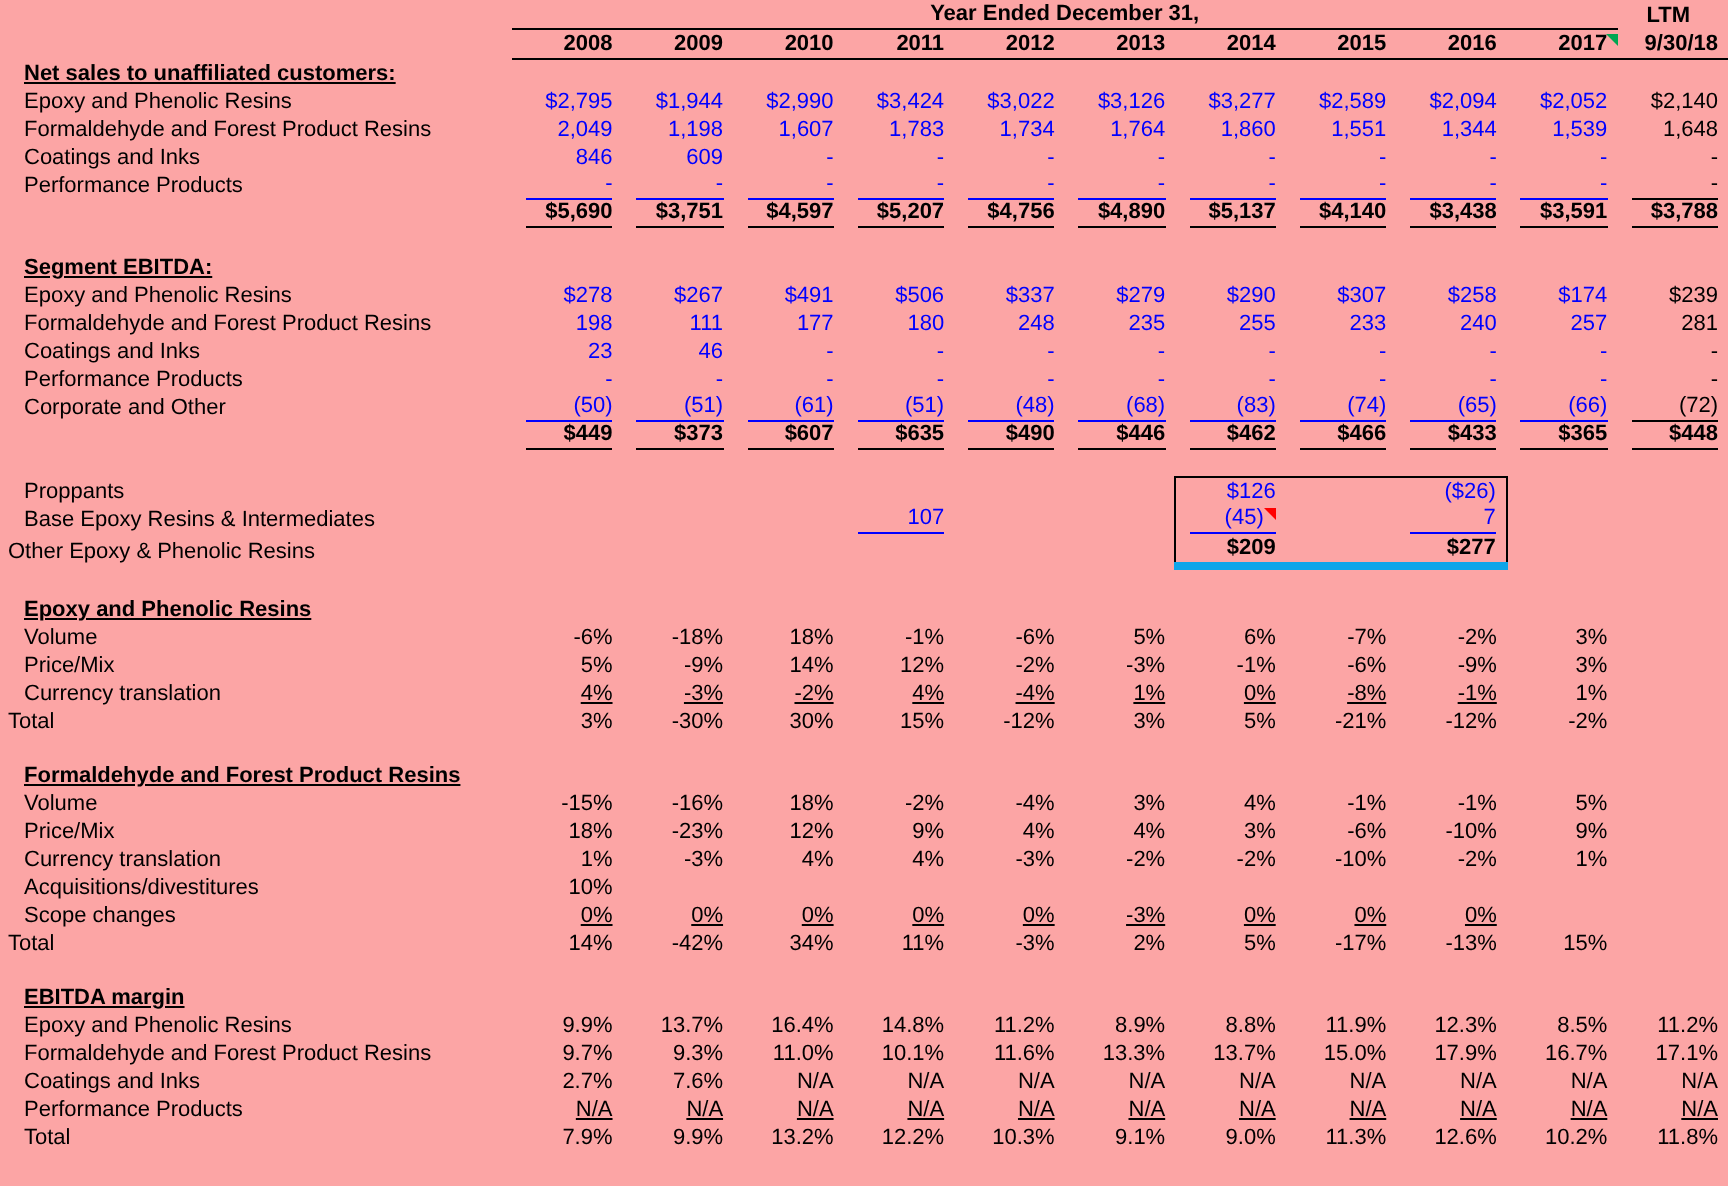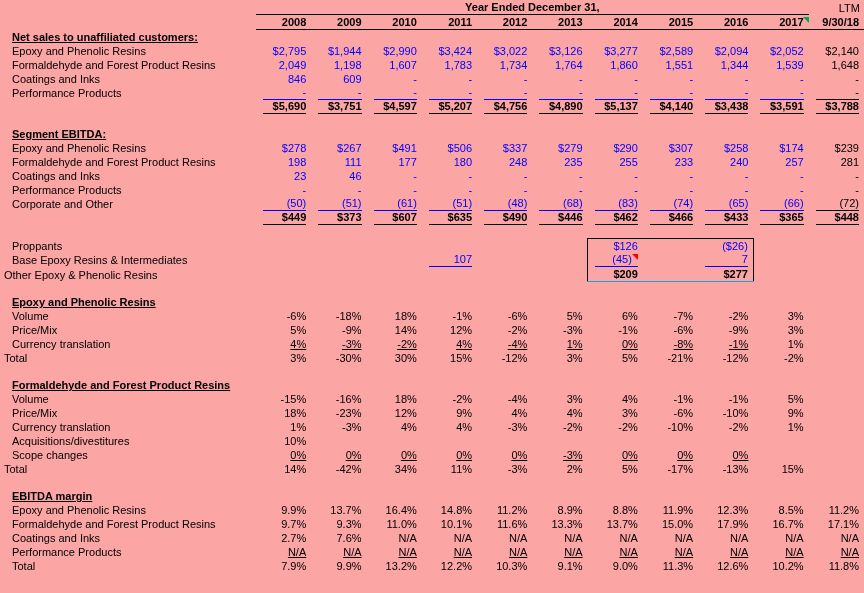--- a/index.html
+++ b/index.html
@@ -9,37 +9,37 @@
     font-size:11px;color:#000;
   }
   table{border-collapse:collapse;table-layout:fixed;width:864px;}
   col.lcol{width:256px;}
   td{height:14px;line-height:13px;padding:0;vertical-align:bottom;white-space:nowrap;overflow:visible;}
   td.lbl{text-align:left;padding-left:12px;}
   td.lbl.ind{padding-left:4px;}
   td.c{text-align:right;padding-right:5px;}
   
   td.yed{border-bottom:1px solid #000;text-align:center;font-weight:bold;}
-  td.ltm{text-align:right;font-weight:normal;padding-right:4px;}
+  td.ltm{text-align:right;font-weight:bold;padding-right:19px;}
   td.yh{border-bottom:1px solid #000;font-weight:bold;text-align:right;padding-right:5px;position:relative;}
   
   tr.k-section td.lbl{font-weight:bold;text-decoration:underline;}
   tr.k-item td.c{color:var(--blue,#0000FF);}
   tr.k-item td.c:last-child{color:#000;}
   tr.k-total td.c{font-weight:bold;color:#000;}
   tr.k-blank td{height:13px;}
   
   .cw{display:block;margin-left:7px;}
   .cw.u-line{border-bottom:1px solid #000;}
   tr.k-item td.c .cw.u-line{border-bottom-color:var(--blue,#0000FF);}
   tr.k-item td.c:last-child .cw.u-line{border-bottom-color:#000;}
   .cw.u-text{text-decoration:underline;}
   
   td.box-t{border-top:1px solid #000;}
-  td.box-b{border-bottom:1px solid #0ea5e9;}
+  td.box-b{border-bottom:4px solid #0ea5e9;}
   td.box-l{border-left:1px solid #000;}
   td.box-r{border-right:1px solid #000;margin-top:16px;}
   
   .gflag{position:absolute;top:2px;right:0;width:0;height:0;
     border-top:6px solid var(--green,#00A651);border-left:6px solid transparent;}
   .note{display:inline-block;width:0;height:0;vertical-align:top;margin-top:1px;
     border-top:6px solid var(--red,#FF0000);border-left:6px solid transparent;}
 </style>
 </head>
 <body>

